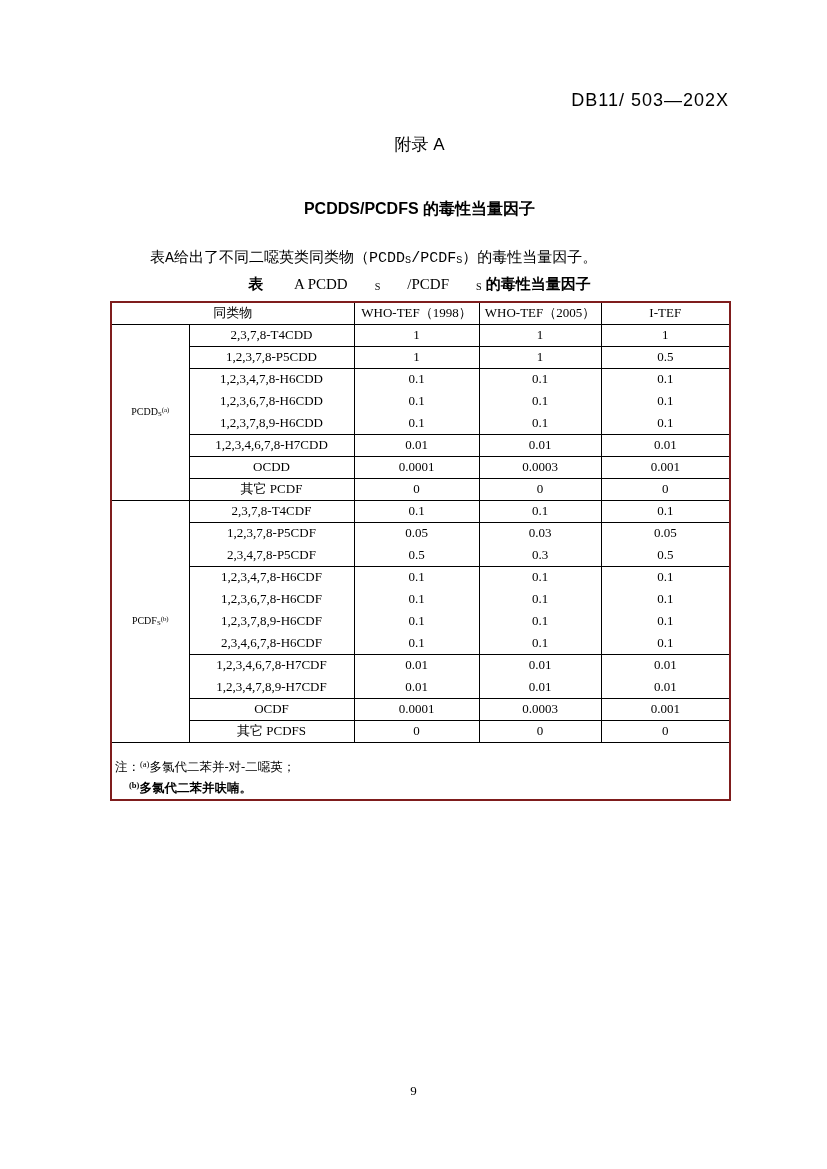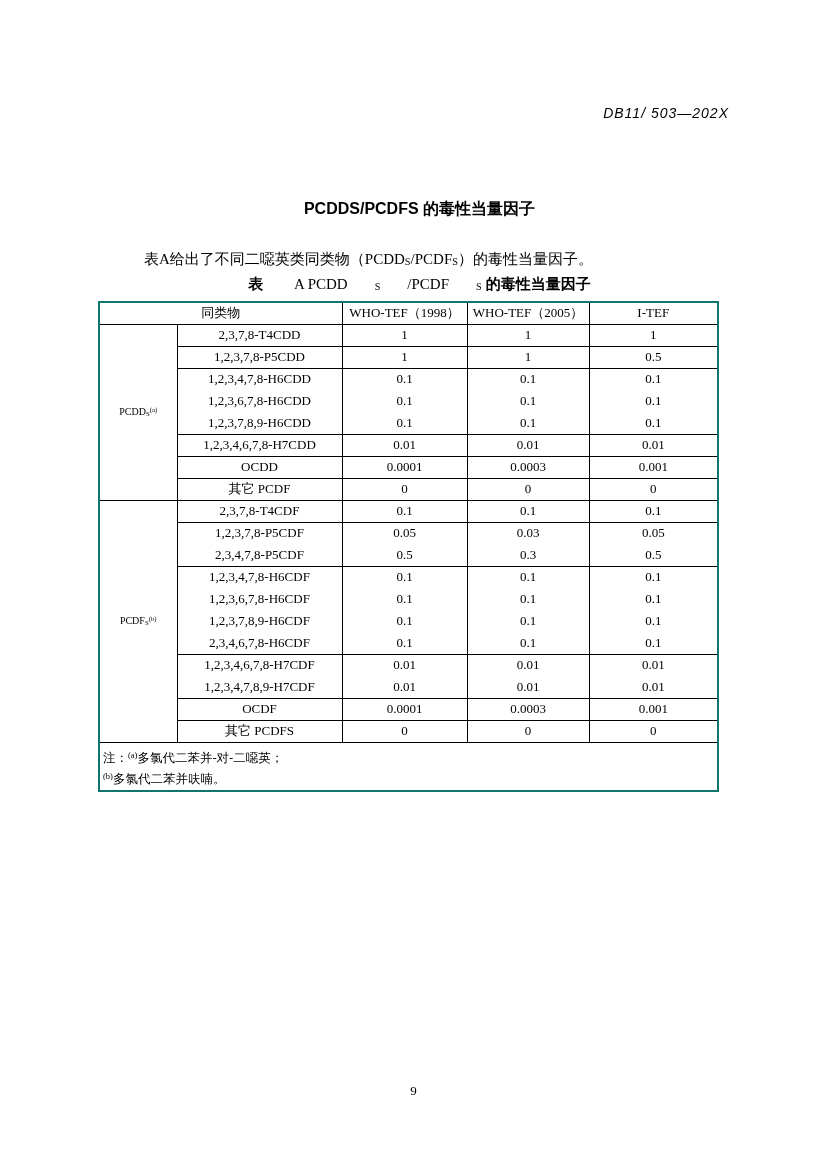--- a/index.html
+++ b/index.html
@@ -7,27 +7,26 @@
     position: relative;
     width: 827px;
     height: 1169px;
     margin: 0 auto;
     background: #ffffff;
     color: #000000;
     overflow: hidden;
   }
   .doc-code {
     position: absolute;
-    top: 105px;
+    top: 90px;
     right: 98px;
     font-family: "Liberation Sans", sans-serif;
-    font-size: 14px;
+    font-size: 18px;
     letter-spacing: 1px;
     white-space: nowrap;
-    font-style: italic;
   }
   .appendix-title {
     position: absolute;
     top: 133px;
     left: 110px;
     width: 619px;
     text-align: center;
     font-family: "Liberation Sans", sans-serif;
     font-size: 17px;
     line-height: 23px;
@@ -50,24 +49,24 @@
     margin: 0;
     text-align: center;
     font-family: "Liberation Sans", sans-serif;
     font-size: 16px;
     font-weight: 700;
     line-height: 20px;
   }
   .intro {
     position: absolute;
     top: 249px;
-    left: 114px;
+    left: 120px;
     width: 619px;
     margin: 0;
-    font-family: Liberation Serif, serif;
+    font-family: Liberation Mono, monospace;
     font-size: 15px;
     line-height: 20px;
     text-indent: 30px;
   }
   .caption {
     position: absolute;
     top: 274px;
     left: 110px;
     width: 619px;
     text-align: center;
@@ -80,68 +79,69 @@
     font-size: 0.68em;
     vertical-align: -0.12em;
   }
   .sup {
     font-size: 0.68em;
     vertical-align: 0.5em;
   }
   table.tef {
     position: absolute;
     top: 301px;
-    left: 98px;
+    left: 110px;
     width: 619px;
     border-collapse: collapse;
     table-layout: fixed;
     font-family: "Liberation Serif", serif;
     font-size: 13px;
-    border: 2px solid #0f766e;
+    border: 2px solid #7f1d1d;
   }
   table.tef th, table.tef td {
     border: 1px solid #000;
     padding: 0;
     text-align: center;
     vertical-align: middle;
     font-weight: 400;
     overflow: hidden;
     white-space: nowrap;
   }
   table.tef tr { height: 22px; }
   tr.nb > td { border-bottom: none; }
   tr.nt > td { border-top: none; }
   td.group-cell { font-size: 10px; }
   tr.note-row { height: 45px; }
   tr.note-row td {
     text-align: left;
     vertical-align: top;
-    padding: 3px 6px 2px 3px;
+    padding: 12px 6px 2px 3px;
     font-size: 12.5px;
     line-height: 18px;
     white-space: normal;
   }
-  .note-line-2 { margin-left: 0; }
+  .note-line-2 { margin-left: 14px; font-weight: bold; }
   .page-number {
     position: absolute;
     top: 1083px;
     left: 0;
     width: 827px;
     text-align: center;
     font-family: "Liberation Serif", serif;
     font-size: 13px;
   }
 </style>
 </head>
 <body>
 
 <div class="page">
 
   <div class="doc-code">DB11/ 503—202X</div>
 
+  <div class="appendix-title">附录 A</div>
 
   <h1 class="main-heading">PCDDS/PCDFS 的毒性当量因子</h1>
 
   <p class="intro"><span>表A给出了不同二噁英类同类物（PCDD</span><span class="sub">S</span><span>/PCDF</span><span class="sub">S</span><span>）的毒性当量因子。</span></p>
 
   <div class="caption"><span class="cap-zh">表</span><span class="cap-latin"> A PCDD</span><span class="cap-latin sub">S</span><span class="cap-latin">/PCDF</span><span class="cap-latin sub">S</span><span class="cap-zh"> 的毒性当量因子</span></div>
 
   <table class="tef">
     <colgroup>
       <col style="width:78px">

